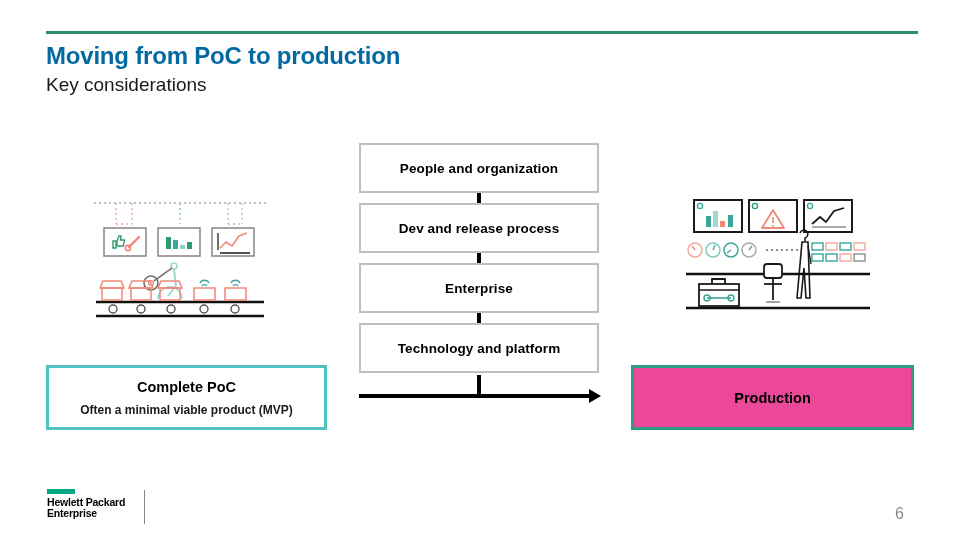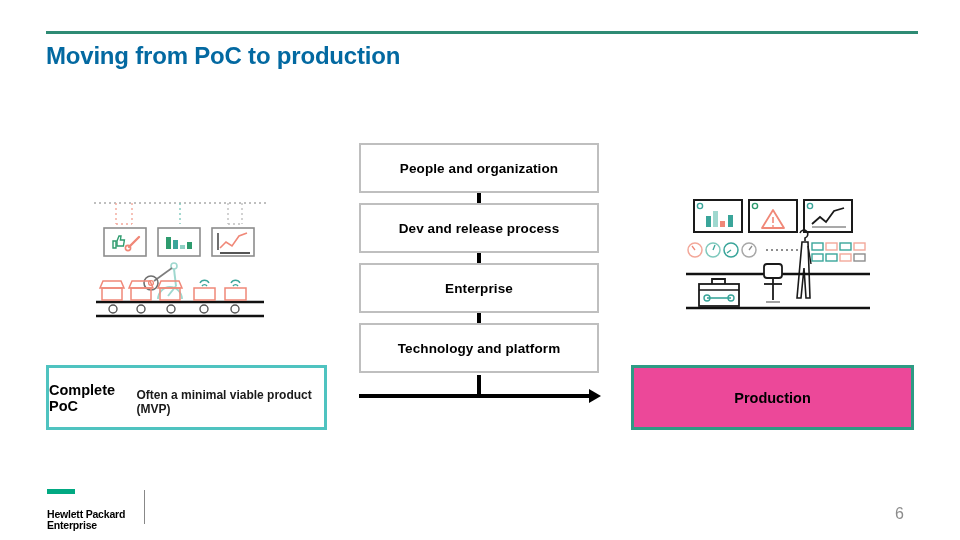--- a/index.html
+++ b/index.html
@@ -116,21 +116,21 @@
   #poc-box {
     position: absolute;
     left: 46px;
     top: 365px;
     width: 281px;
     height: 65px;
     box-sizing: border-box;
     border: 3px solid #4fc3c0;
     background: #ffffff;
     display: flex;
-    flex-direction: row;
+    flex-direction: column;
     align-items: center;
     justify-content: center;
   }
   #poc-title {
     font-size: 14.5px;
     font-weight: bold;
     color: #000000;
   }
   #poc-sub {
     margin-top: 8px;
@@ -192,21 +192,20 @@
   #hpe-wordmark {
     position: absolute;
     left: 0;
     top: 8px;
     font-size: 10.5px;
     font-weight: bold;
     line-height: 11px;
     color: #000000;
     letter-spacing: -0.2px;
     white-space: pre-line;
-    margin-top: 12px;
   }
   #logo-divider {
     position: absolute;
     left: 144px;
     top: 490px;
     width: 1px;
     height: 34px;
     background: #888888;
   }
   #redhat-logo {
@@ -235,20 +234,21 @@
     font-weight: normal;
   }
 </style>
 </head>
 <body>
 
 <div id="slide">
 
   <div id="top-rule"></div>
   <div id="page-title">Moving from PoC to production</div>
+  <div id="page-subtitle">Key considerations</div>
 
   <div id="illustration-left">
     <svg width="176" height="128" viewBox="0 0 176 128" xmlns="http://www.w3.org/2000/svg">
 
       <g>
         <line x1="2" y1="7" x2="174" y2="7" stroke="#bfbfbf" stroke-width="2" stroke-dasharray="2,3"></line>
         <line x1="24" y1="7" x2="24" y2="28" stroke="#f3a89a" stroke-width="1.4" stroke-dasharray="2,3"></line>
         <line x1="40" y1="7" x2="40" y2="28" stroke="#f3a89a" stroke-width="1.4" stroke-dasharray="2,3"></line>
         <line x1="88" y1="7" x2="88" y2="28" stroke="#7fc9bd" stroke-width="1.4" stroke-dasharray="2,3"></line>
         <line x1="136" y1="7" x2="136" y2="28" stroke="#bfbfbf" stroke-width="1.4" stroke-dasharray="2,3"></line>

